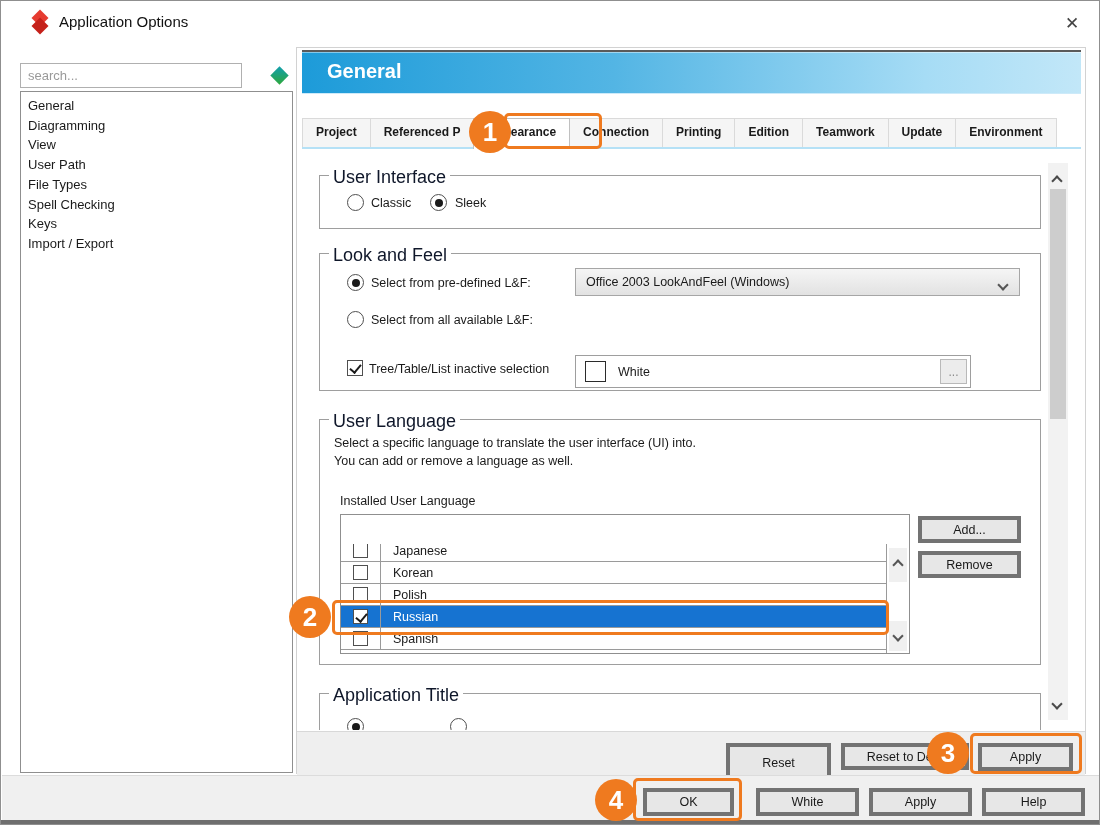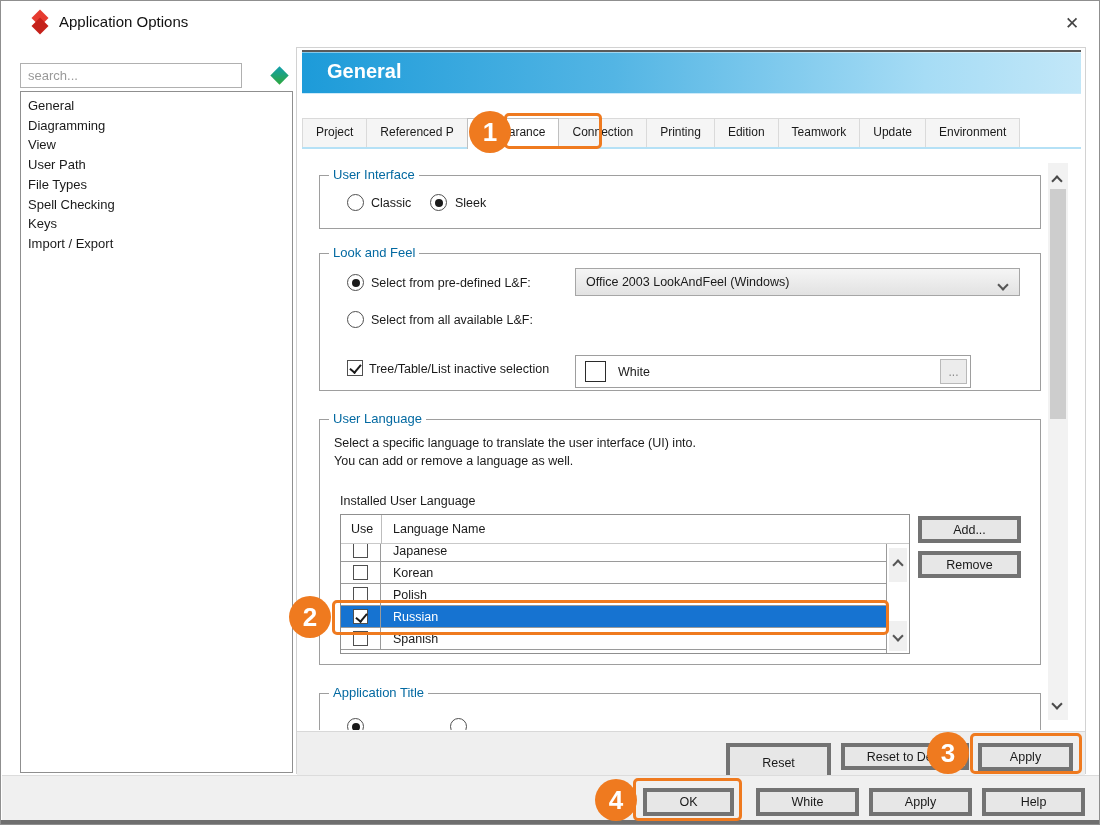--- a/index.html
+++ b/index.html
@@ -23,27 +23,27 @@
 
   
   .right-panel { position:absolute; left:295px; top:46px; width:790px; height:727px; border:1px solid #d2d2d2; background:#fff; }
   .banner { position:absolute; left:5px; top:2px; width:779px; height:44px;
             background:linear-gradient(90deg,#1d9bd9 0%,#53b5e4 40%,#a6dcf5 80%,#c2e7f8 100%);
             border-top:2px solid #5a5a5a; border-bottom:1px solid #cdeaf9;
             box-shadow:inset 0 1px 0 rgba(255,255,255,.45); }
   .banner-title { position:absolute; left:25px; top:8px; font-size:20px; font-weight:bold; color:#fff; }
 
   .tabbar { position:absolute; left:5px; top:70px; width:779px; height:31px; display:flex; align-items:flex-end; border-bottom:2px solid #b5e1f6; }
-  .tab { height:29px; line-height:27px; padding:0 13px; font-size:12px; color:#1a1a1a; background:#f5f5f5; border:1px solid #dadada; border-bottom:none; margin-right:-1px; white-space:nowrap; }
+  .tab { height:29px; line-height:27px; padding:0 13px; font-size:12px; color:#1a1a1a; background:#f5f5f5; border:1px solid #dadada; border-bottom:none; margin-right:-1px; white-space:nowrap;font-weight:bold; }
   .tab.selected { background:#fff; border-color:#c0c0c0; height:31px; margin-bottom:-2px; z-index:2; position:relative; }
 
   .content { position:absolute; left:5px; top:101px; width:779px; height:581px; background:#fff; overflow:hidden; }
 
   .group { position:absolute; left:17px; width:722px; border:1px solid #9e9e9e; background:#fff; }
-  .legend { position:absolute; top:-9px; left:9px; background:#fff; padding:0 4px; font-size:13px; color:#0369a1; white-space:nowrap; }
+  .legend { position:absolute; top:-9px; left:9px; background:#fff; padding:0 4px; font-size:18px; color:#0f172a; white-space:nowrap; }
 
   .lbl { position:absolute; font-size:12.5px; color:#1a1a1a; white-space:nowrap; }
 
   .radio { position:absolute; width:17px; height:17px; border:1px solid #4f4f4f; border-radius:50%; background:#fff; }
   .radio.checked::after { content:""; position:absolute; left:3.5px; top:3.5px; width:8px; height:8px; border-radius:50%; background:#1a1a1a; }
   .checkbox { position:absolute; width:16px; height:16px; border:1px solid #4f4f4f; background:#fff; }
   .checkbox.checked::after { content:""; position:absolute; left:4px; top:1px; width:5px; height:9px; border:solid #1a1a1a; border-width:0 2px 2px 0; transform:rotate(40deg); }
 
   .dropdown { position:absolute; height:28px; background:linear-gradient(#f5f5f5,#e2e2e2); border:1px solid #a6a6a6; font-size:12.5px; color:#1a1a1a; display:flex; align-items:center; padding-left:10px; }
   .dropdown.disabled { background:#e8e8e8; color:#9b9b9b; border-color:#bdbdbd; }
@@ -168,25 +168,20 @@
         </div>
       </div>
 
       <div class="group" style="top:270px;height:246px;">
         <div class="legend">User Language</div>
         <div class="lbl" style="left:14px;top:16px;">Select a specific language to translate the user interface (UI) into.</div>
         <div class="lbl" style="left:14px;top:34px;">You can add or remove a language as well.</div>
         <div class="lbl" style="left:20px;top:74px;">Installed User Language</div>
 
         <div class="lang-table">
-          <div class="thead">
-            <div class="th-use">Use</div>
-            <div class="th-name">Language Name</div>
-            <div class="head-sep"></div>
-          </div>
           <div class="rows">
             <div class="lrow first">
               <div class="use-cell">
                   <div class="checkbox"></div>
                 </div>
               <div class="name-cell">Japanese</div>
             </div>
             <div class="lrow">
               <div class="use-cell">
                   <div class="checkbox"></div>

